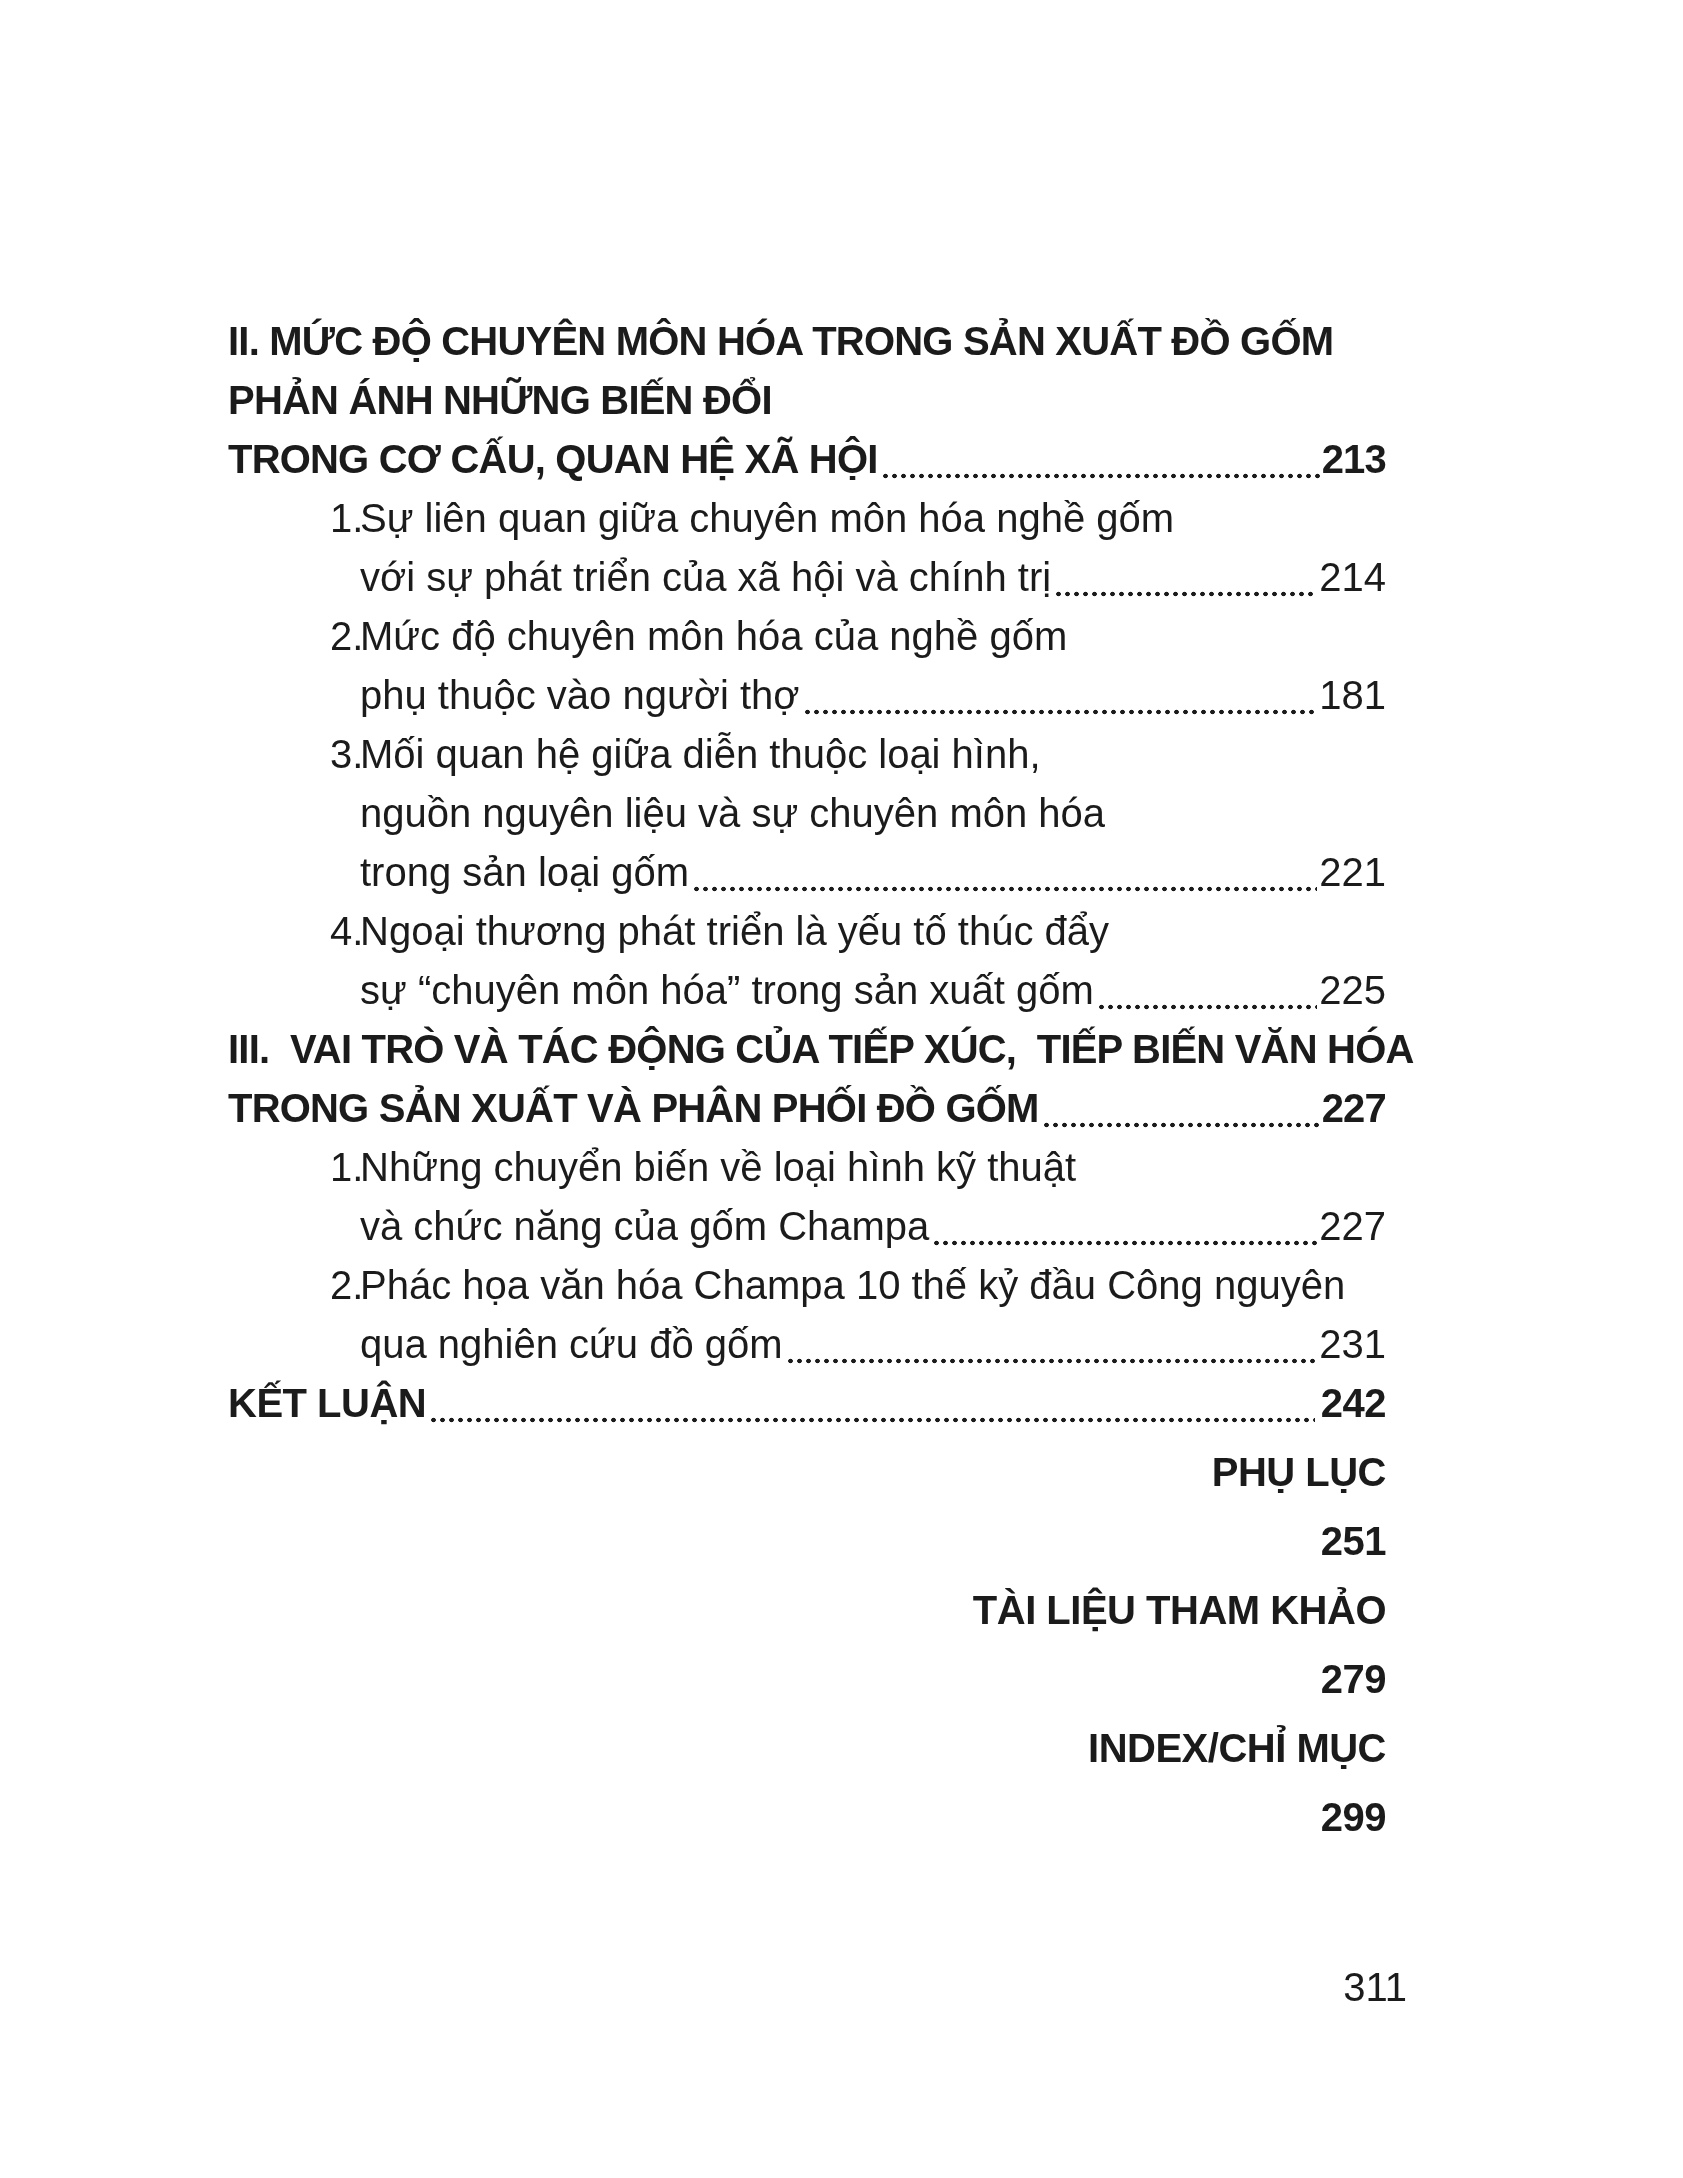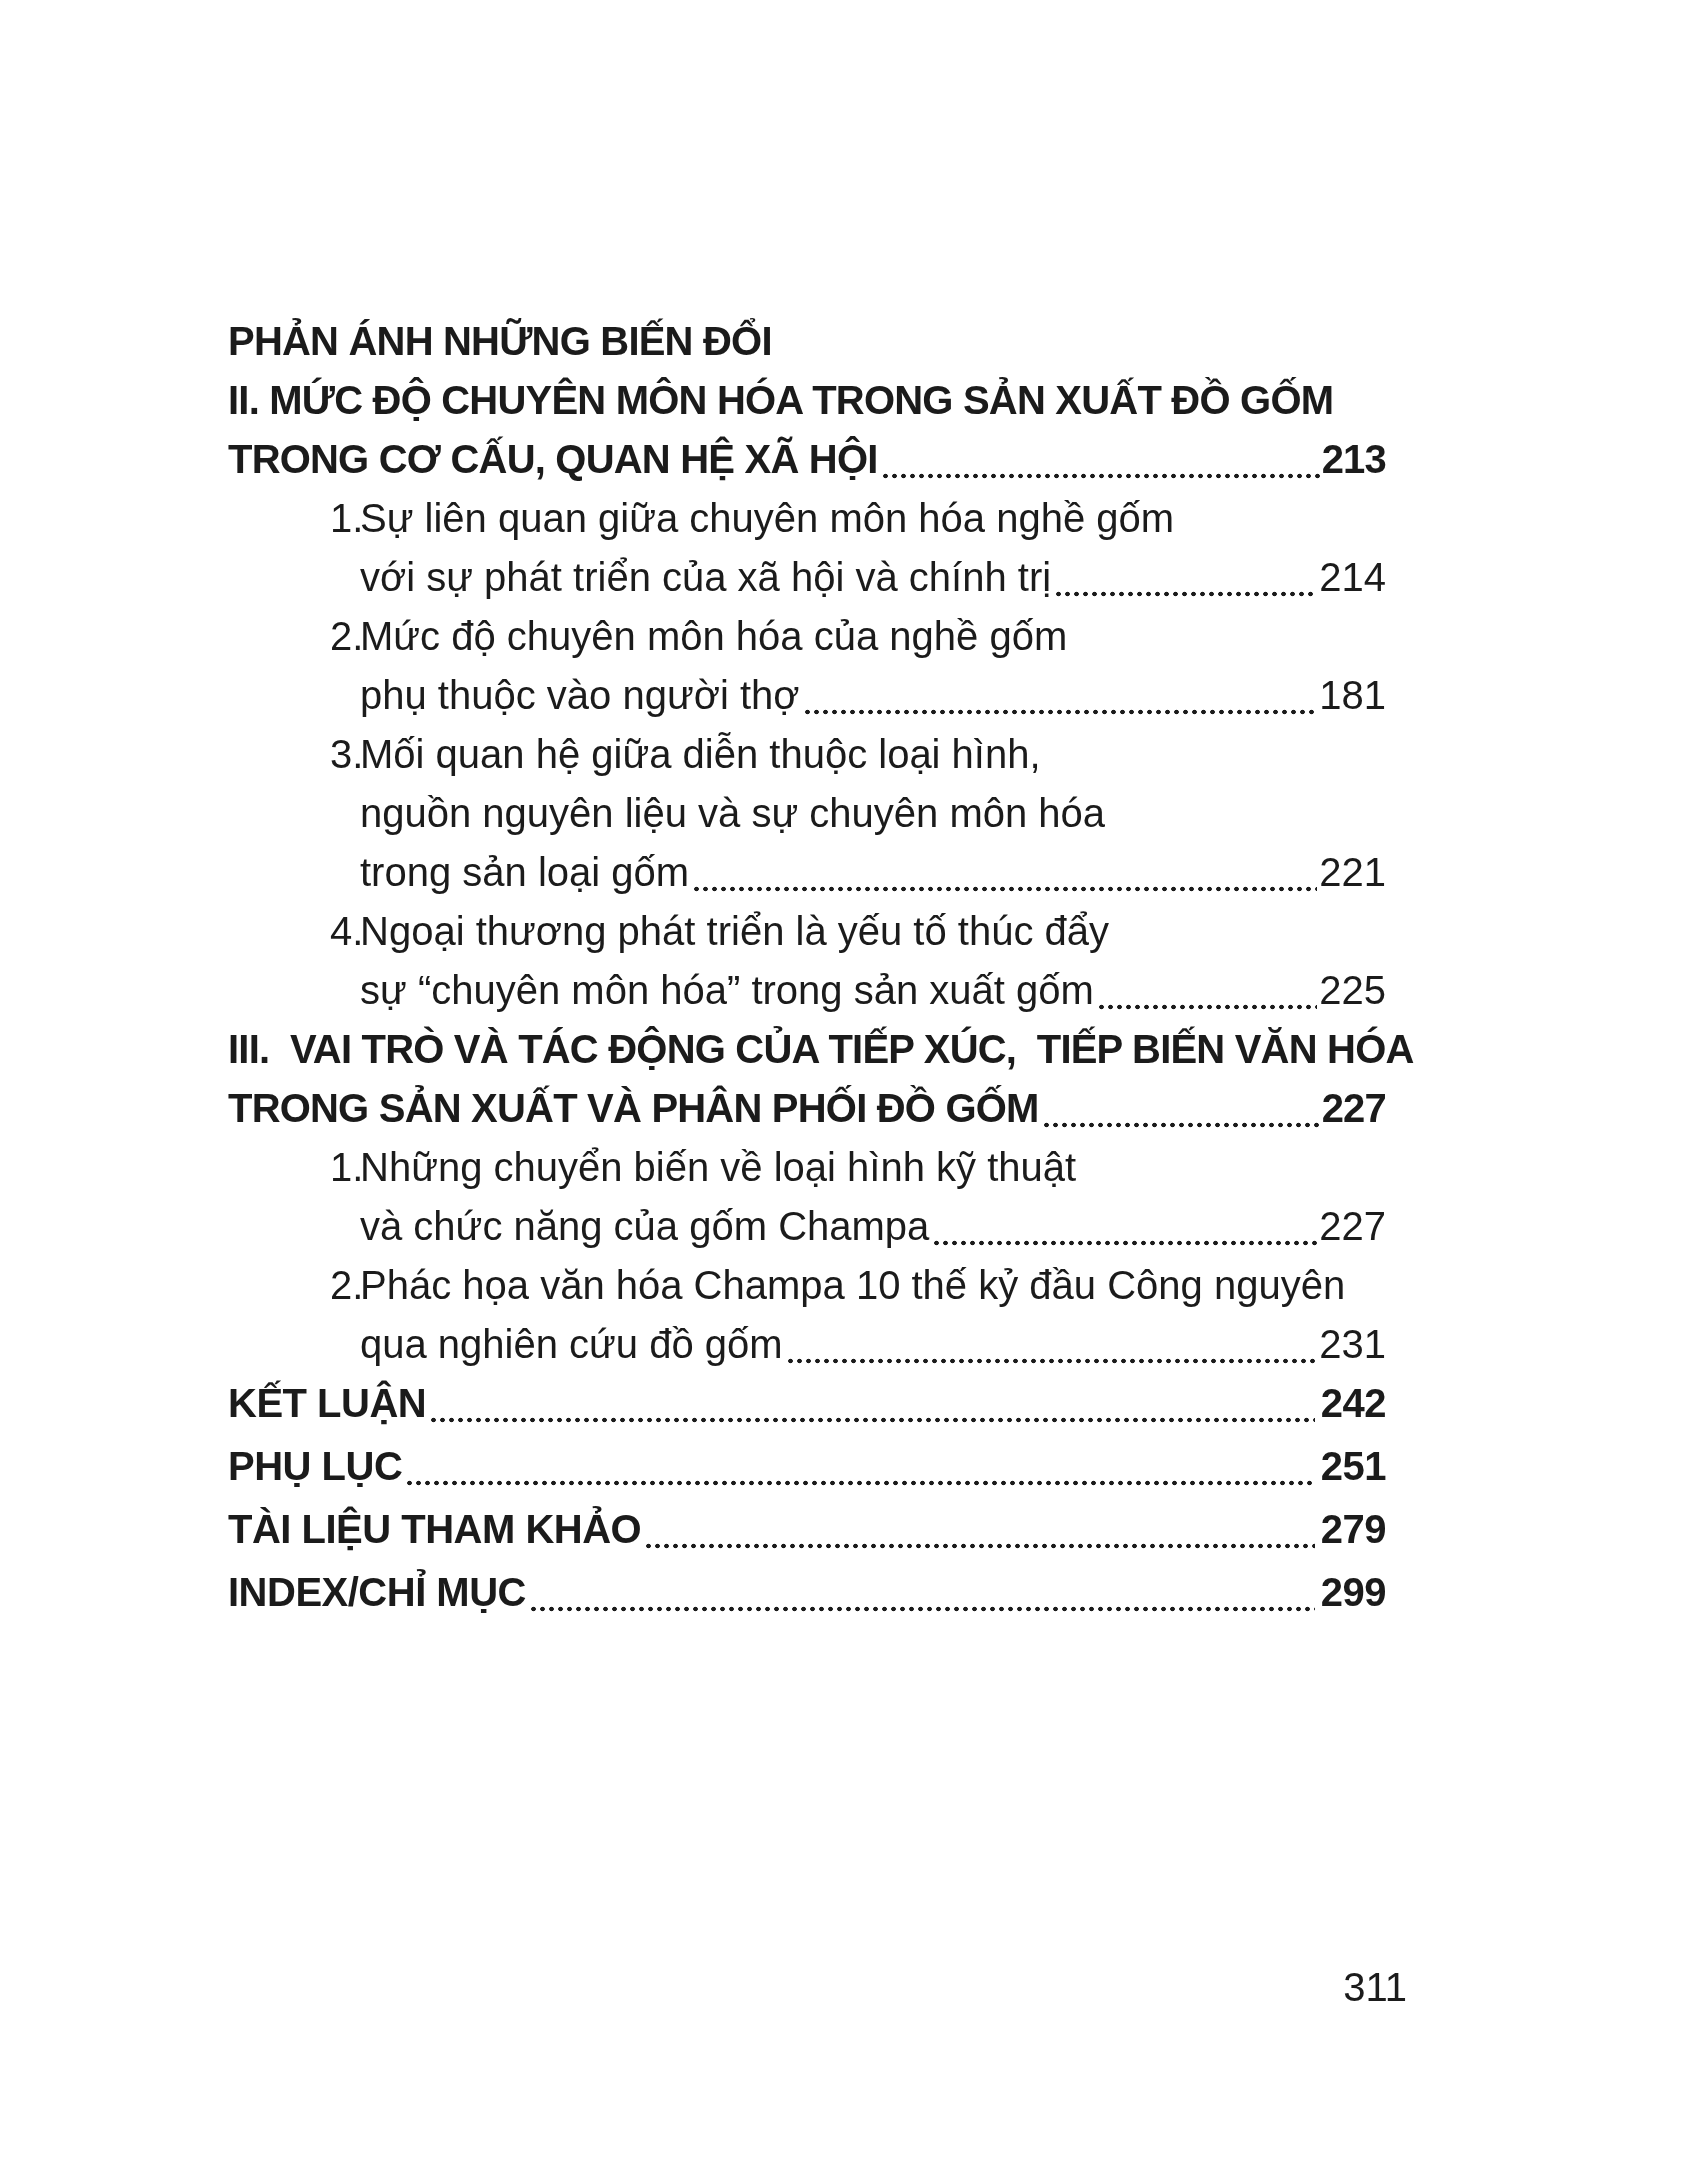--- a/index.html
+++ b/index.html
@@ -32,40 +32,40 @@
     background-image: radial-gradient(circle, #1b1b1b 2px, transparent 2.6px);
     background-size: 9px 6px;
     background-repeat: repeat-x;
     background-position: left center;
     min-width: 30px;
   }
   .pnum { white-space: pre; }
   .item { position: relative; padding-left: 132px; }
   .item .num { position: absolute; left: 102px; top: 0; }
   .bm .bm-label, .bm .pnum { font-weight: bold; letter-spacing: -0.5px; }
-  .bm + .bm { margin-top: 4px; }
+  .bm + .bm { margin-top: 10px; flex-direction: column; }
   .bm .pnum { margin-left: 4px; }
   .footer-page {
     position: absolute;
     top: 1958px;
     left: 1278px;
     width: 129px;
     text-align: right;
     font-size: 40px;
     line-height: 59px;
   }
 </style>
 </head>
 <body>
 
 <div class="toc">
 
   <div>
+    <div class="h-line txt">II. MỨC ĐỘ CHUYÊN MÔN HÓA TRONG SẢN XUẤT ĐỒ GỐM</div>
     <div class="h-line txt">PHẢN ÁNH NHỮNG BIẾN ĐỔI</div>
-    <div class="h-line txt">II. MỨC ĐỘ CHUYÊN MÔN HÓA TRONG SẢN XUẤT ĐỒ GỐM</div>
     <div class="h-line row">
       <span class="txt">TRONG CƠ CẤU, QUAN HỆ XÃ HỘI</span>
       <span class="leader"></span>
       <span class="pnum">213</span>
     </div>
   </div>
 
   <div class="item">
     <span class="num txt">1.</span>
     <div class="txt">Sự liên quan giữa chuyên môn hóa nghề gốm</div>

